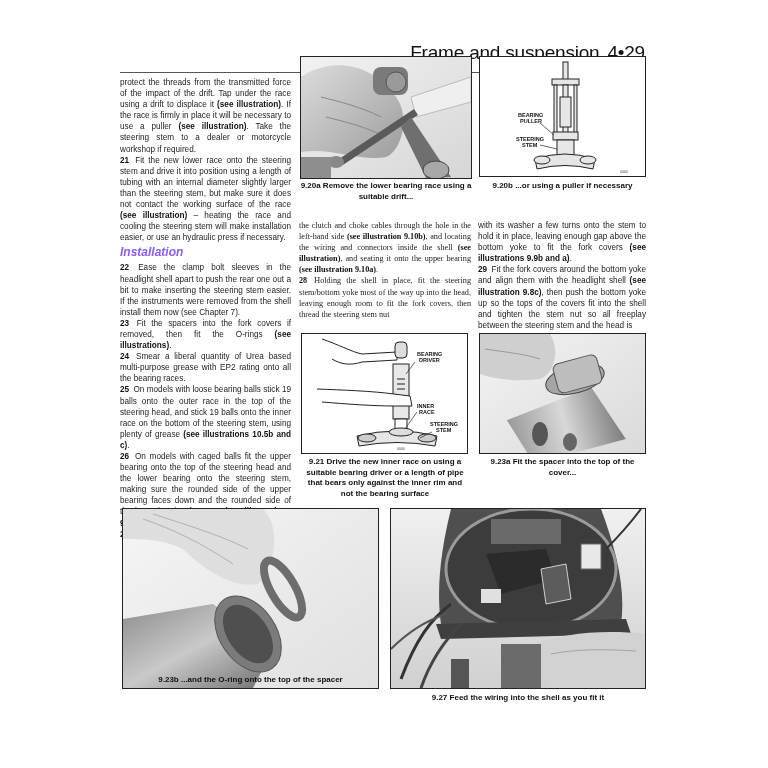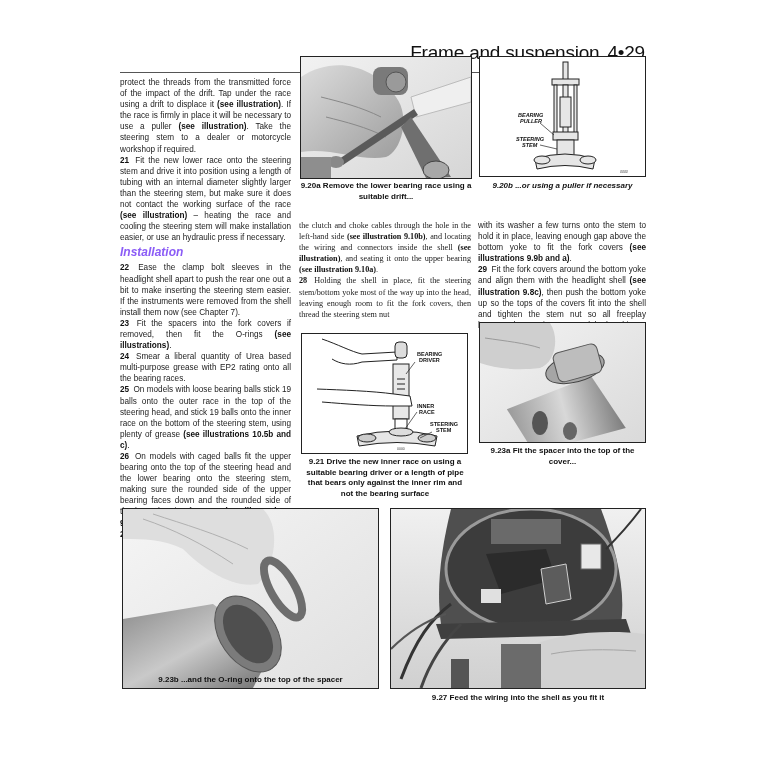--- a/index.html
+++ b/index.html
@@ -71,21 +71,21 @@
       <path d="M40 105 L115 55" stroke="#5a5a5a" stroke-width="7"></path>
       <ellipse cx="35" cy="105" rx="8" ry="6" fill="#888"></ellipse>
       <path d="M110 60 L150 120 L125 121 L100 70 Z" fill="#6f6f6f"></path>
       <ellipse cx="135" cy="113" rx="13" ry="9" fill="#a8a8a8" stroke="#444"></ellipse>
       <rect x="0" y="100" width="30" height="21" fill="#8e8e8e"></rect>
     </svg>
   </div>
   <div class="caption" style="top:125px; width:172px;">9.20a Remove the lower bearing race using a suitable drift...</div>
 </div>
 
-<div class="fig" style="left:479px; top:56px; width:197px; height:140px;font-style:italic;">
+<div class="fig" style="left:479px; top:56px; width:197px; height:140px;">
   <div class="frame" style="width:167px; height:121px; background:#fff;">
     <svg width="165" height="119" viewBox="0 0 165 119">
       <g fill="#e6e6e6" stroke="#222" stroke-width="1">
         <rect x="83" y="5" width="5" height="20"></rect>
         <rect x="72" y="22" width="27" height="6"></rect>
         <rect x="74" y="28" width="3" height="50"></rect>
         <rect x="94" y="28" width="3" height="50"></rect>
         <rect x="83" y="28" width="5" height="50"></rect>
         <rect x="80" y="40" width="11" height="30"></rect>
         <rect x="73" y="75" width="25" height="8"></rect>
@@ -135,21 +135,21 @@
       </g>
       <line x1="113" y1="28" x2="104" y2="40" stroke="#222" stroke-width="0.7"></line>
       <line x1="115" y1="78" x2="103" y2="95" stroke="#222" stroke-width="0.7"></line>
       <line x1="130" y1="98" x2="118" y2="104" stroke="#222" stroke-width="0.7"></line>
       <text x="95" y="116" font-size="3.5" fill="#444" font-family="Liberation Sans, sans-serif">0000</text>
     </svg>
   </div>
   <div class="caption" style="top:124px; width:168px;">9.21 Drive the new inner race on using a suitable bearing driver or a length of pipe that bears only against the inner rim and not the bearing surface</div>
 </div>
 
-<div class="fig" style="left:479px; top:322px; width:167px; height:145px;">
+<div class="fig" style="left:479px; top:333px; width:167px; height:145px;">
   <div class="frame" style="width:167px; height:121px;">
     <svg width="165" height="119" viewBox="0 0 165 119">
       <defs>
         <linearGradient id="g2" x1="0" y1="0" x2="1" y2="1">
             <stop offset="0" stop-color="#f3f3f3"></stop>
             <stop offset="1" stop-color="#dadada"></stop>
           </linearGradient>
         <linearGradient id="tube2" x1="0" y1="0" x2="1" y2="0">
             <stop offset="0" stop-color="#9a9a9a"></stop>
             <stop offset="0.5" stop-color="#d8d8d8"></stop>

